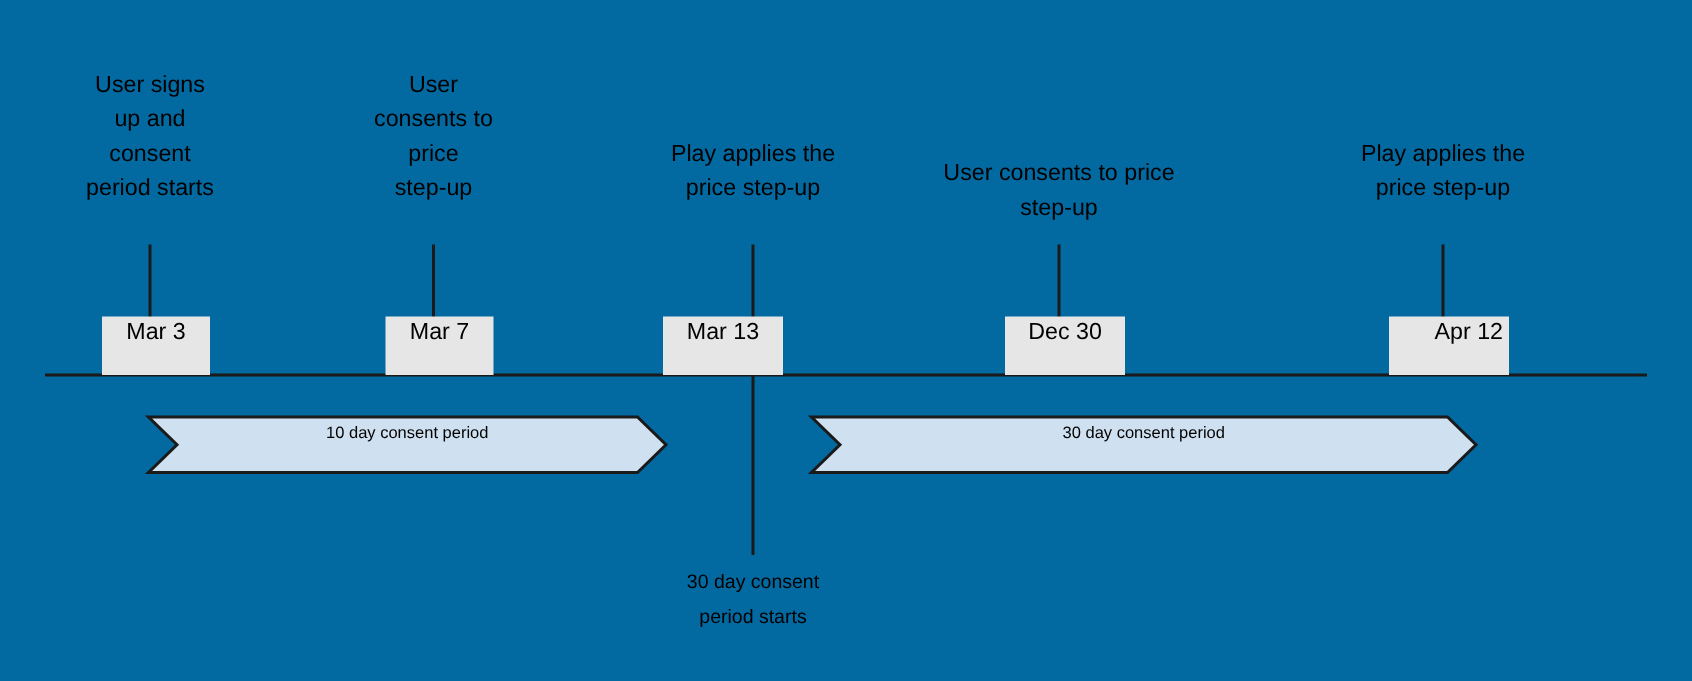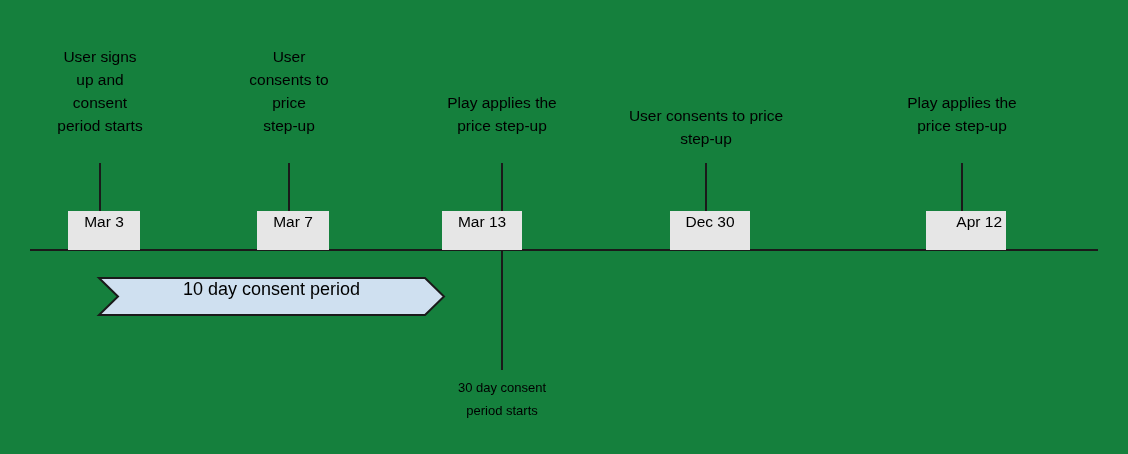--- a/index.html
+++ b/index.html
@@ -8,21 +8,21 @@
     background: #ffffff;
   }
   body {
     font-family: "Liberation Sans", sans-serif;
     color: #000000;
   }
   #canvas {
     position: relative;
     width: 1128px;
     height: 454px;
-    background: #15803d;
+    background: #0369a1;
     overflow: hidden;
   }
   
   .axis-line {
     position: absolute;
     left: 30px;
     top: 249px;
     width: 1068px;
     height: 2px;
     background: #1a1a1a;
@@ -66,21 +66,21 @@
   }
   .banner-text {
     position: absolute;
     left: 0;
     top: 0;
     width: 100%;
     height: 24px;
     display: flex;
     align-items: center;
     justify-content: center;
-    font-size: 18px;
+    font-size: 11px;
     color: #000000;
     pointer-events: none;
   }
   
   .footnote {
     position: absolute;
     font-size: 13px;
     line-height: 23px;
     text-align: center;
     white-space: pre-line;
@@ -125,17 +125,23 @@
   <div class="tick" style="left:961px; top:163px; height:87px;"></div>
   <div class="date-chip" style="left:926px; top:211px; width:72px;text-align:right;">Apr 12</div>
 
   <div class="banner" style="left:98px; top:277px; width:347px;">
     <svg viewBox="0 0 347 39" preserveAspectRatio="none">
       <polygon points="1,1 327,1 346,19.5 327,38 1,38 20,19.5" fill="#cfe0f0" stroke="#1a1a1a" stroke-width="2" vector-effect="non-scaling-stroke"></polygon>
     </svg>
     <div class="banner-text">10 day consent period</div>
   </div>
 
+  <div class="banner" style="left:540px; top:277px; width:445px;">
+    <svg viewBox="0 0 445 39" preserveAspectRatio="none">
+      <polygon points="1,1 425,1 444,19.5 425,38 1,38 20,19.5" fill="#cfe0f0" stroke="#1a1a1a" stroke-width="2" vector-effect="non-scaling-stroke"></polygon>
+    </svg>
+    <div class="banner-text">30 day consent period</div>
+  </div>
 
   <div class="footnote" style="left:407px; top:376px; width:190px;">30 day consent
 period starts</div>
 
 </div>
 
 </body></html>

